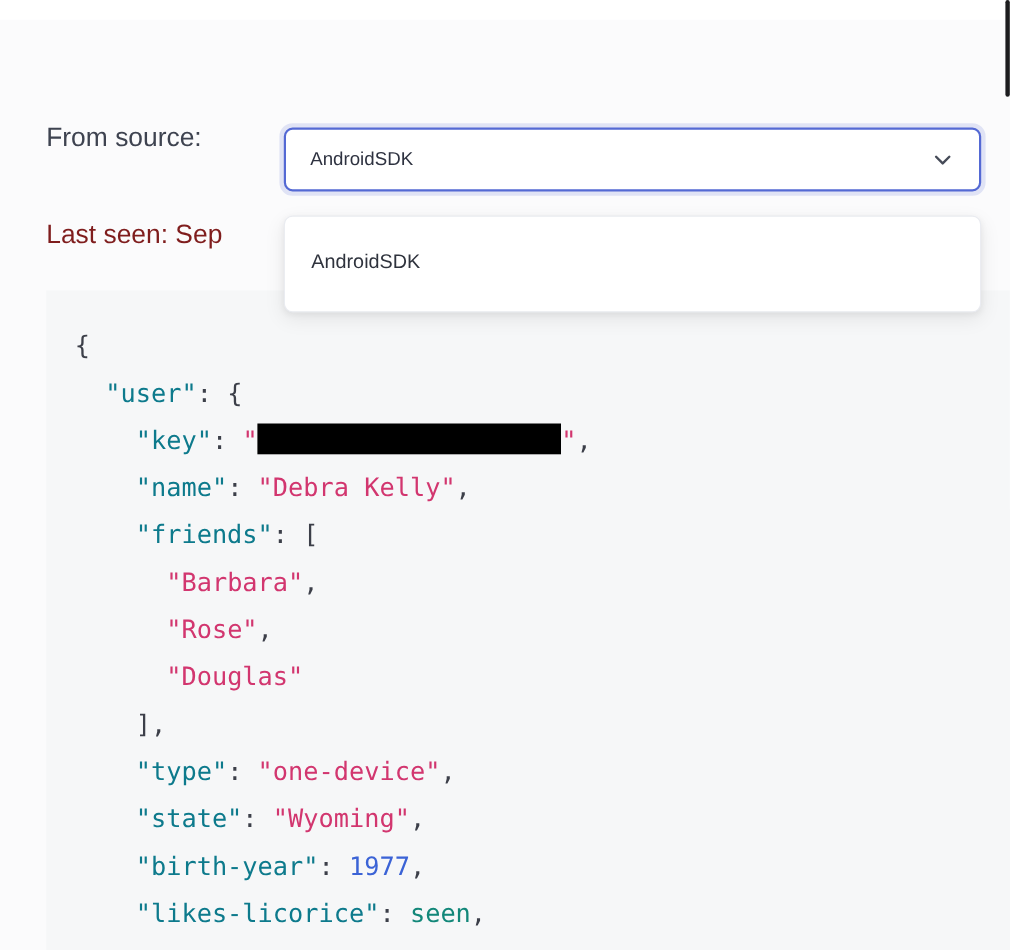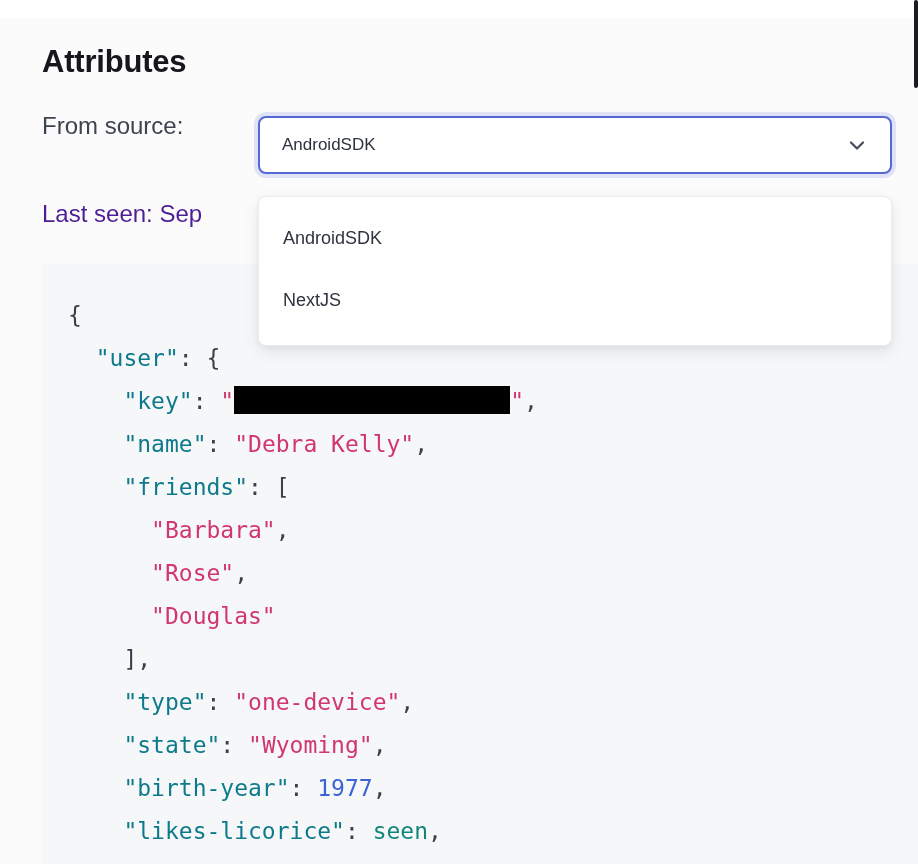--- a/index.html
+++ b/index.html
@@ -65,21 +65,21 @@
   .chevron-icon {
     width: 22px; height: 22px;
     display: flex;
     align-items: center;
     justify-content: center;
   }
   .last-seen-text {
     position: absolute;
     left: 42px; top: 200px;
     font-size: 24px;
-    color: #4c1d95;
+    color: #7f1d1d;
     z-index: 1;
   }
   .dropdown-menu {
     position: absolute;
     left: 258px; top: 196px;
     width: 634px;
     background: #ffffff;
     border: 1px solid #e9ebf0;
     border-radius: 8px;
     box-shadow: 0 6px 18px rgba(0,0,0,0.08), 0 2px 6px rgba(0,0,0,0.05);
@@ -140,34 +140,32 @@
         <div class="code-line"><span class="tok-pun">      </span><span class="tok-str">"Rose"</span><span class="tok-pun">,</span></div>
         <div class="code-line"><span class="tok-pun">      </span><span class="tok-str">"Douglas"</span></div>
         <div class="code-line"><span class="tok-pun">    ],</span></div>
         <div class="code-line"><span class="tok-pun">    </span><span class="tok-key">"type"</span><span class="tok-pun">: </span><span class="tok-str">"one-device"</span><span class="tok-pun">,</span></div>
         <div class="code-line"><span class="tok-pun">    </span><span class="tok-key">"state"</span><span class="tok-pun">: </span><span class="tok-str">"Wyoming"</span><span class="tok-pun">,</span></div>
         <div class="code-line"><span class="tok-pun">    </span><span class="tok-key">"birth-year"</span><span class="tok-pun">: </span><span class="tok-num">1977</span><span class="tok-pun">,</span></div>
         <div class="code-line"><span class="tok-pun">    </span><span class="tok-key">"likes-licorice"</span><span class="tok-pun">: </span><span class="tok-bool">seen</span><span class="tok-pun">,</span></div>
       </div>
   </div>
 
-  <h1 class="page-title">Attributes</h1>
 
   <div class="from-source-label">From source:</div>
 
   <div class="last-seen-text">Last seen: Sep</div>
 
   <div class="source-select">
     <span class="source-select-value">AndroidSDK</span>
     <span class="chevron-icon">
       <svg width="20" height="20" viewBox="0 0 20 20" fill="none">
         <path d="M4 7.5 L10 13.5 L16 7.5" stroke="#464b58" stroke-width="2.2" stroke-linecap="round" stroke-linejoin="round"></path>
       </svg>
     </span>
   </div>
 
   <div class="dropdown-menu">
       <div class="menu-option">AndroidSDK</div>
-      <div class="menu-option">NextJS</div>
     </div>
 
   <div class="scrollbar-thumb"></div>
 </div>
 
 </body></html>

